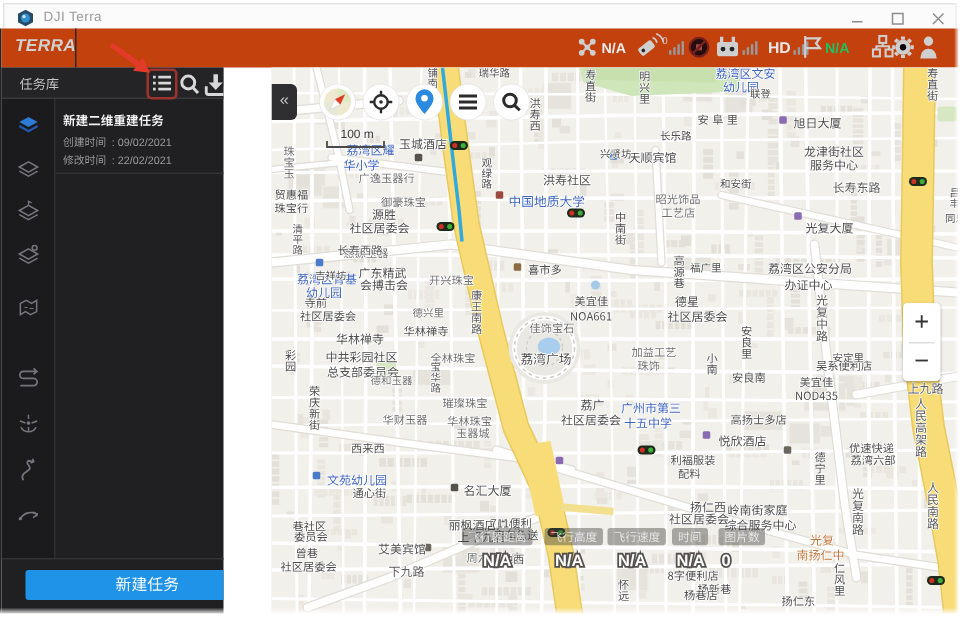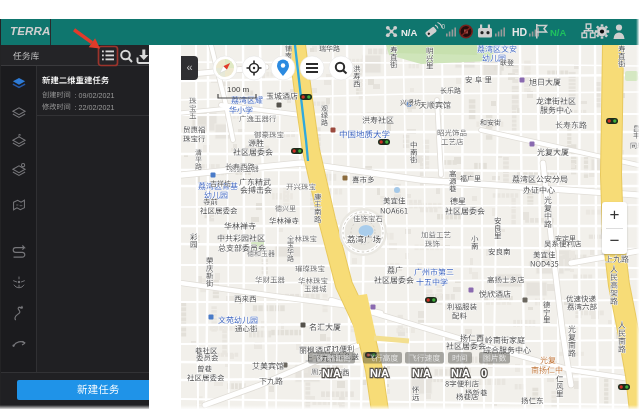--- a/index.html
+++ b/index.html
@@ -1,20 +1,33 @@
 <!DOCTYPE html>
 <html><head><meta charset="utf-8"><style>
 html,body{margin:0;padding:0;width:641px;height:411px;background:#fff;overflow:hidden}
 *{box-sizing:border-box}
 body{font-family:"Liberation Sans",sans-serif;-webkit-font-smoothing:antialiased;filter:blur(0.28px)}
 .abs{position:absolute}
 </style></head><body>
 <div class="abs" style="left:0;top:0;width:641px;height:411px;background:#fff">
+ <div class="abs" style="left:2px;top:2px;width:636px;height:17px;background:#fbfbfb;border:1px solid #e3e3e3;border-bottom:none">
+   <svg class="abs" style="left:8px;top:3px" width="12" height="12" viewBox="0 0 12 12">
+        <polygon points="6,0.5 11,3.2 11,8.8 6,11.5 1,8.8 1,3.2" fill="#274a66"></polygon>
+        <circle cx="6" cy="6" r="3" fill="#2f8fd0"></circle>
+        <circle cx="5" cy="5" r="1.2" fill="#bfe4f2"></circle>
+      </svg>
+   <span class="abs" style="left:26px;top:3px;font-size:9px;color:#9b9b9b;letter-spacing:0.3px">DJI Terra</span>
+   <svg class="abs" style="left:563px;top:2px" width="70" height="14" viewBox="0 0 70 14" stroke="#8d8d8d" fill="none">
+     <path d="M2 9.5 h7"></path>
+        <rect x="29" y="4" width="7" height="7"></rect>
+        <path d="M56 4 l7 7 M63 4 l-7 7"></path>
+   </svg>
+ </div>
  <div class="abs" style="left:0px;top:19px;width:1px;height:390px;background:#232325"></div>
- <div class="abs" style="left:1px;top:19px;width:638px;height:26px;background:#0f766e">
+ <div class="abs" style="left:1px;top:19px;width:638px;height:26px;background:#c2410c">
    <span class="abs" style="left:9px;top:6px;font-size:11.5px;font-weight:bold;font-style:italic;color:#d0d0d0;letter-spacing:0.2px">TERRA</span>
    <div class="abs" style="left:49px;top:0;width:1px;height:26px;background:#2a2a2c"></div>
    <svg width="250" height="25" viewBox="0 0 250 25" style="position:absolute;right:14px;top:0">
         <g transform="translate(11,7)" fill="#cfcfcf">
           <circle cx="1.8" cy="1.8" r="1.9"></circle>
           <circle cx="9.2" cy="1.8" r="1.9"></circle>
           <circle cx="1.8" cy="9.2" r="1.9"></circle>
           <circle cx="9.2" cy="9.2" r="1.9"></circle>
           <path d="M3.8 3.8 h3.4 v3.4 h-3.4 z"></path>
           <path d="M1.8 1.8 l7.4 7.4 M9.2 1.8 l-7.4 7.4" stroke="#cfcfcf" stroke-width="1.3"></path>

